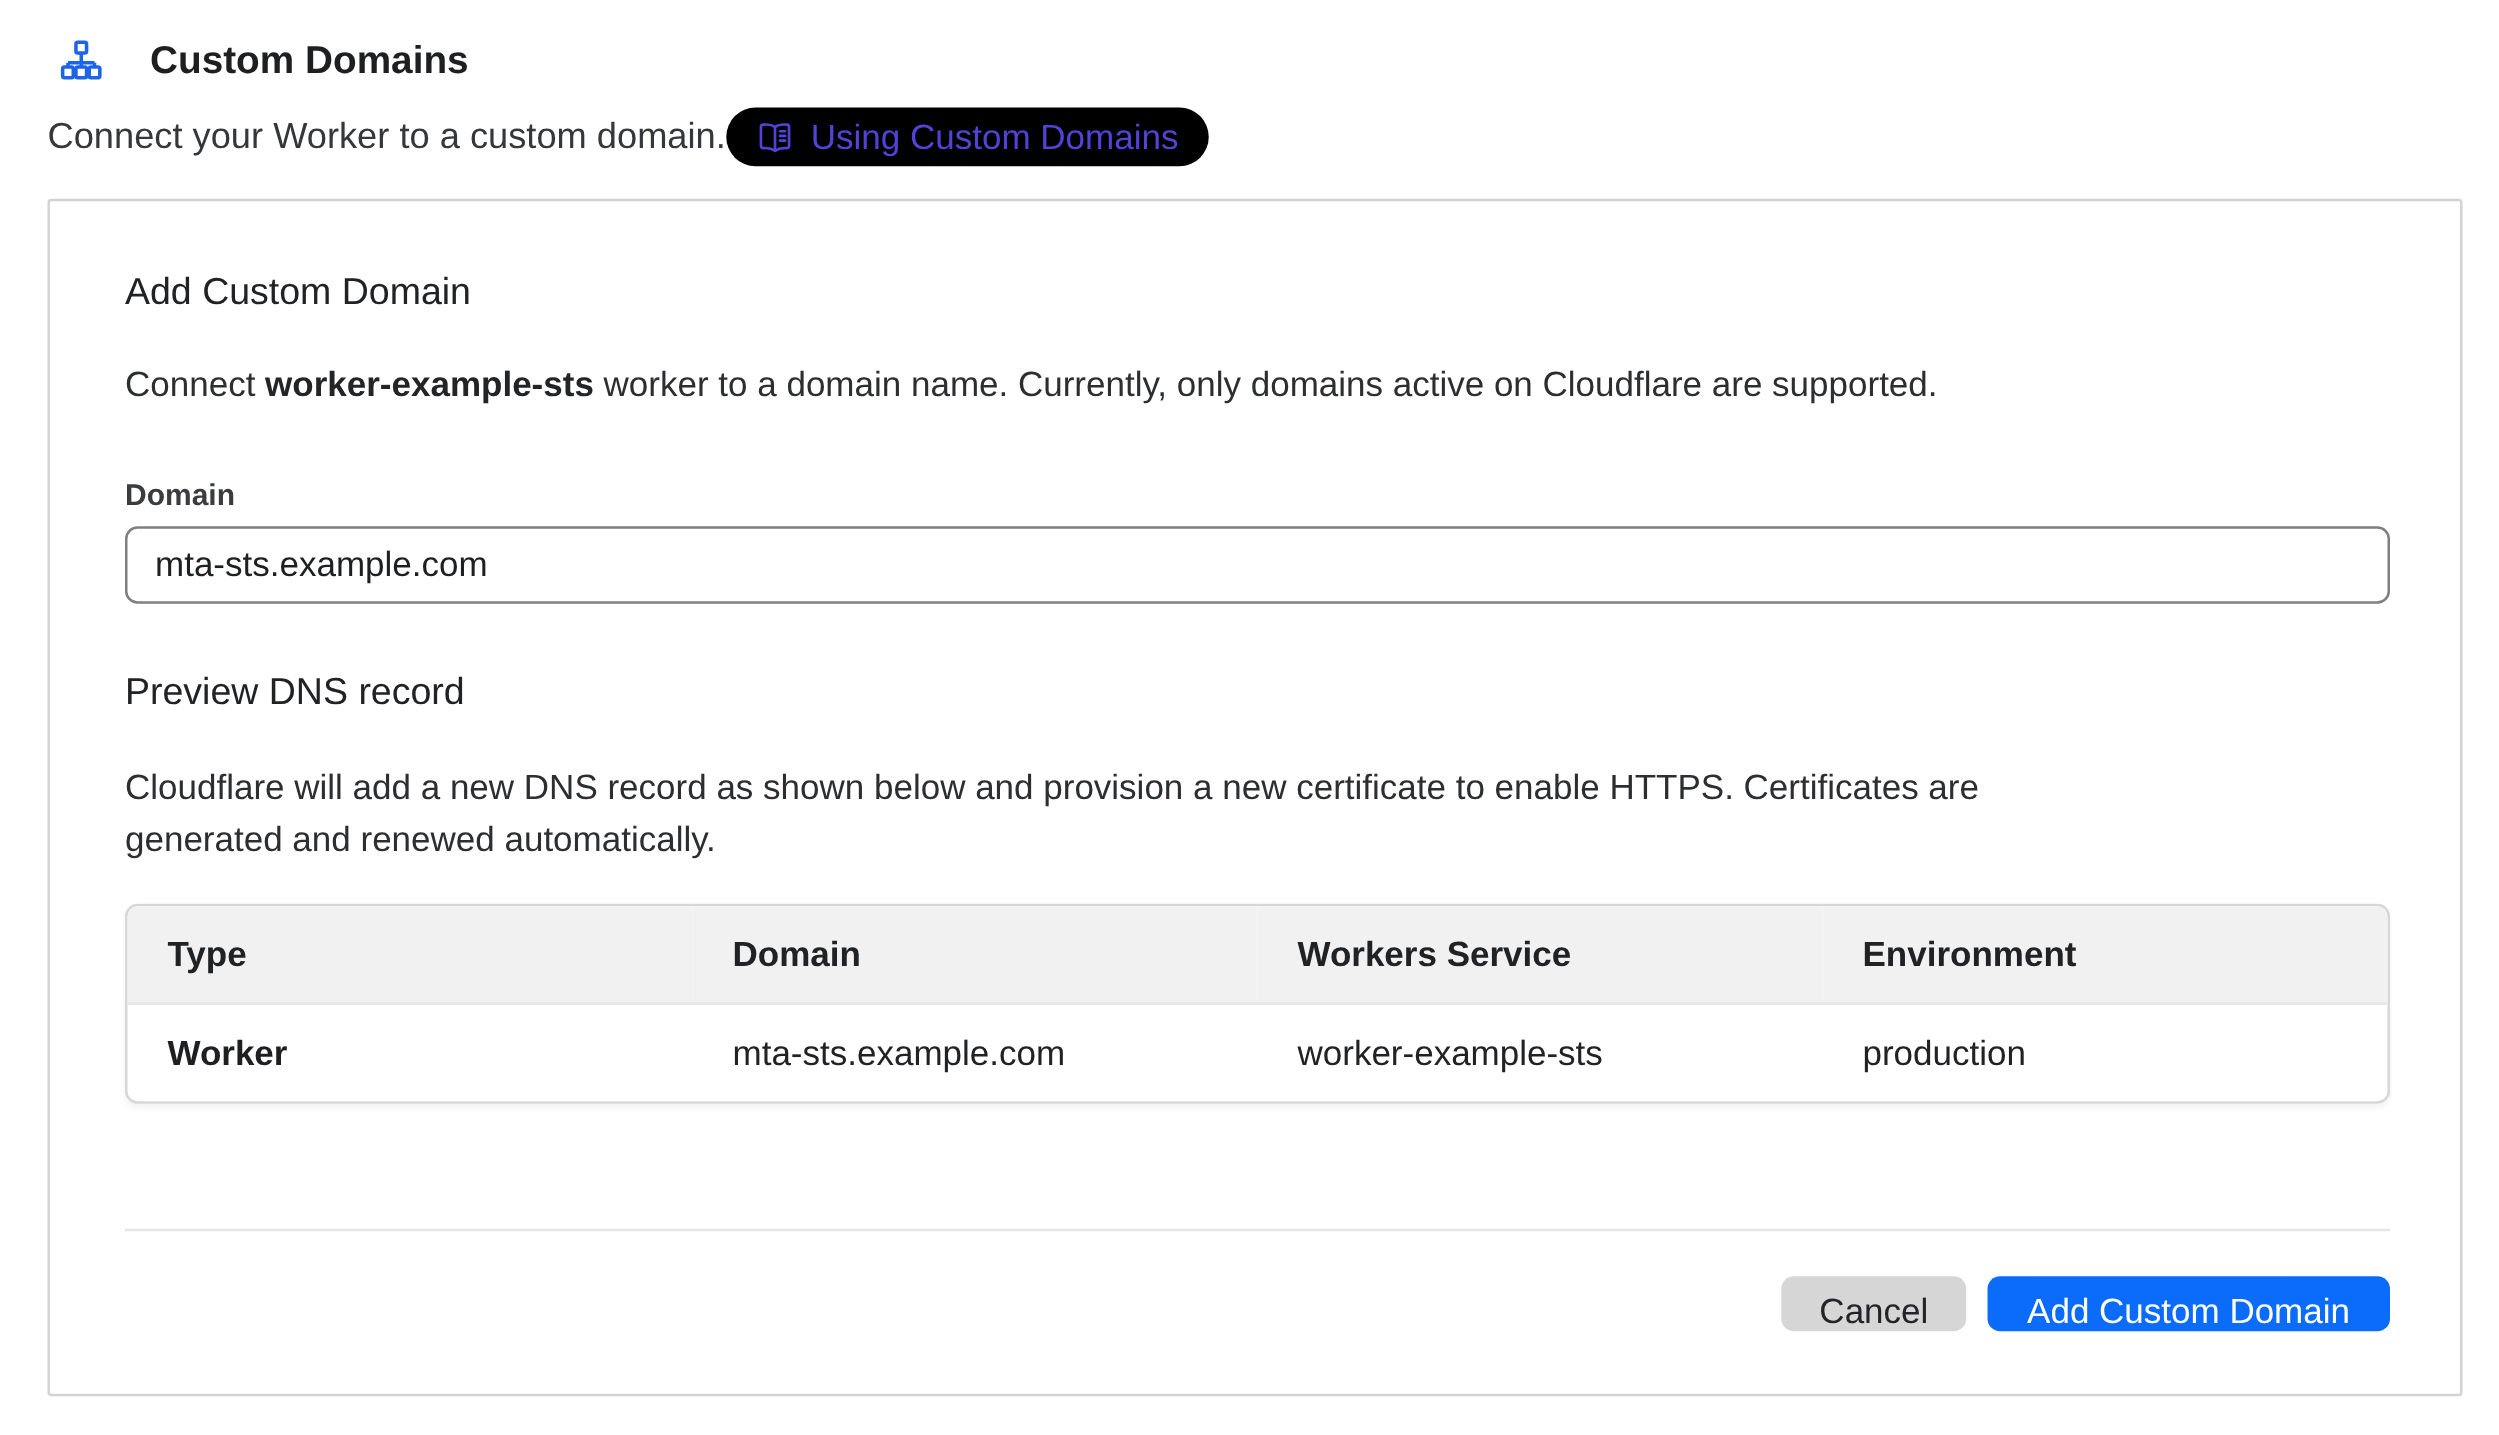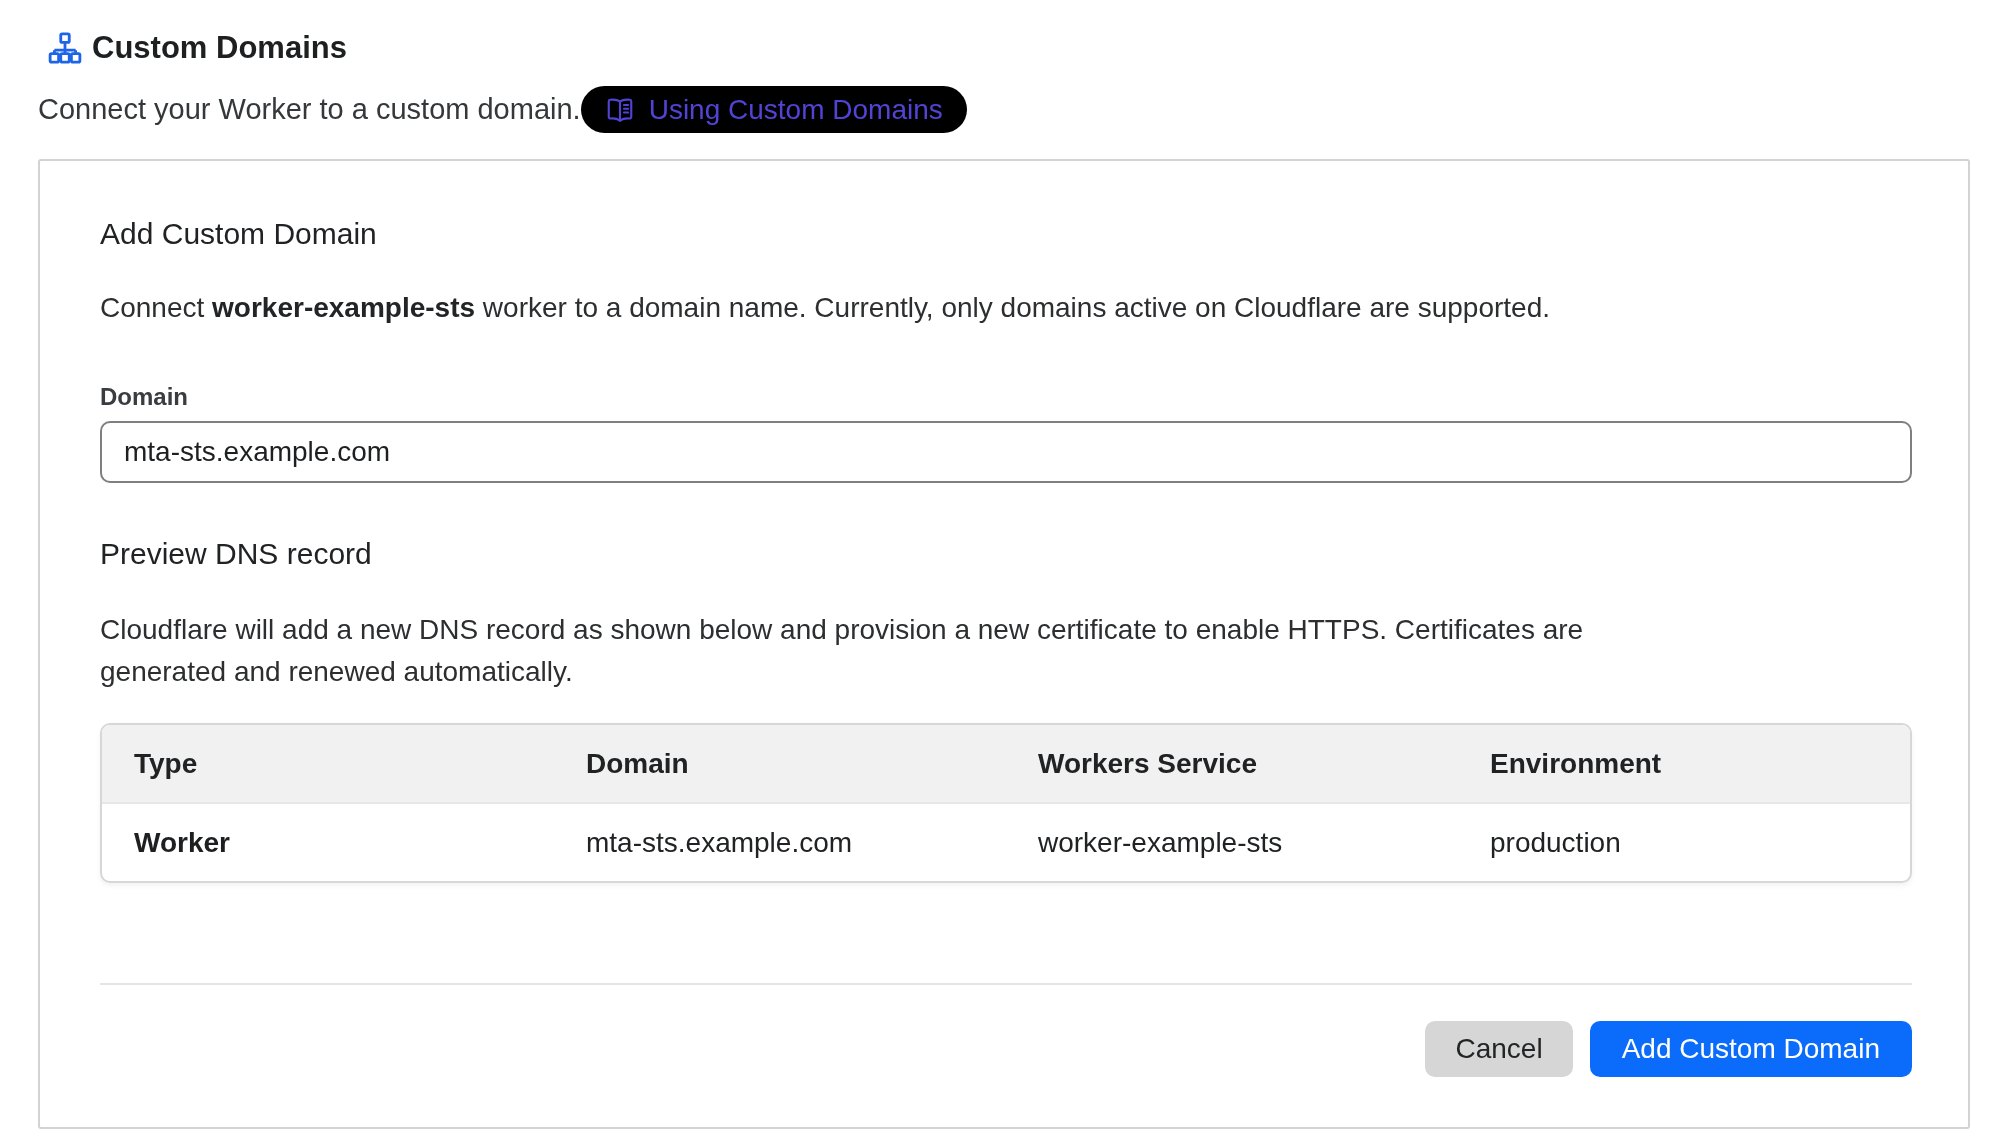--- a/index.html
+++ b/index.html
@@ -8,21 +8,21 @@
     width: 1999px;
     height: 1148px;
     background: #ffffff;
     font-family: "Liberation Sans", sans-serif;
     color: #36393a;
     overflow: hidden;
   }
   .page { padding: 30px 29px 0 38px; }
 
   
-  .title-row { display: flex; align-items: center; gap: 10px; margin-left: 10px; }
+  .title-row { display: flex; align-items: center; gap: 38px; margin-left: 10px; }
   .title-row h1 {
     margin: 0;
     font-size: 31px;
     line-height: 36px;
     font-weight: 700;
     color: #1d1f20;
   }
   .sitemap-icon { display: inline-flex; width: 34px; height: 34px; }
   .subtitle-row {
     margin-top: 20px;
@@ -118,21 +118,21 @@
     height: 78px;
     border-bottom: 2px solid #e7e7e8;
   }
   tbody td { height: 78px; color: #202224; font-weight: 400; }
   tbody td.cell-bold { font-weight: 700; color: #1d1f20; }
 
   
   .footer-divider { margin-top: 100px; border-top: 2px solid #e5e5e6; height: 0; }
   .footer { display: flex; justify-content: flex-end; align-items: center; gap: 17px; padding-top: 36px; }
   .btn {
-    height: 56px;
+    height: 44px;
     border: none;
     border-radius: 10px;
     font-size: 28px;
     font-family: inherit;
     cursor: pointer;
     line-height: 56px;
   }
   .btn-cancel { background: #d6d6d6; color: #222426; padding: 0 30px; }
   .btn-primary { background: #0b6cfb; color: #ffffff; padding: 0 32px; }
 </style>

